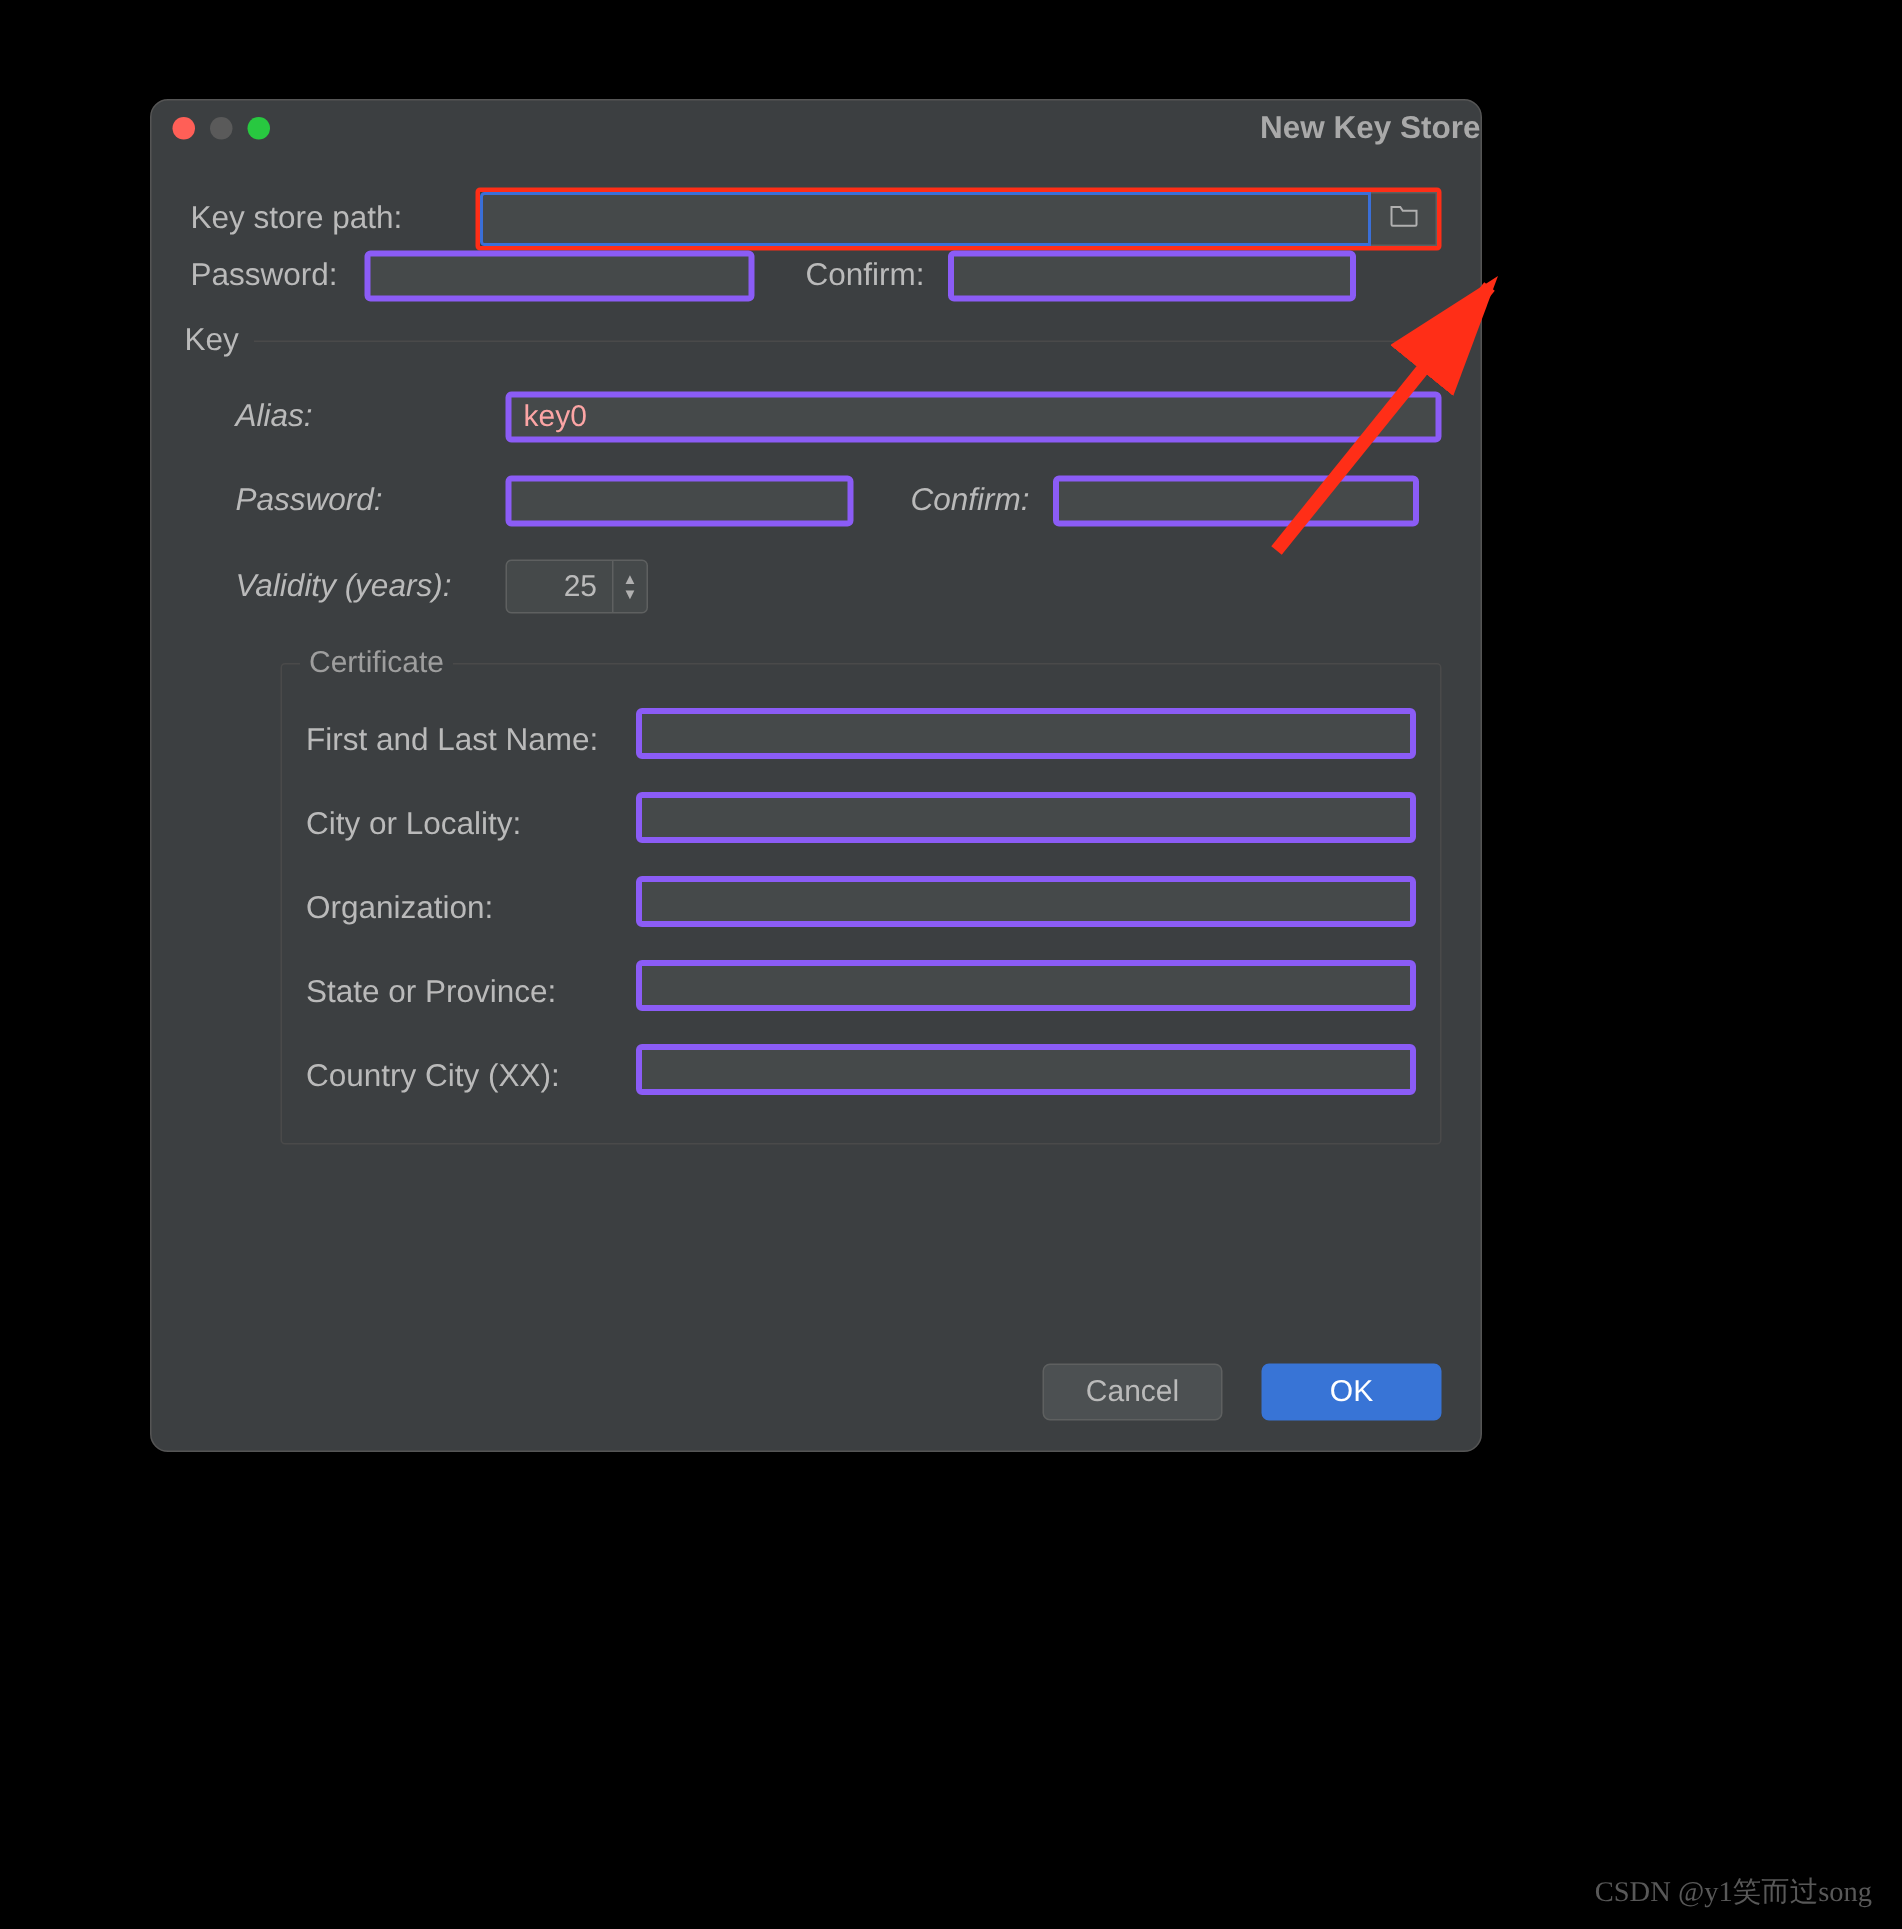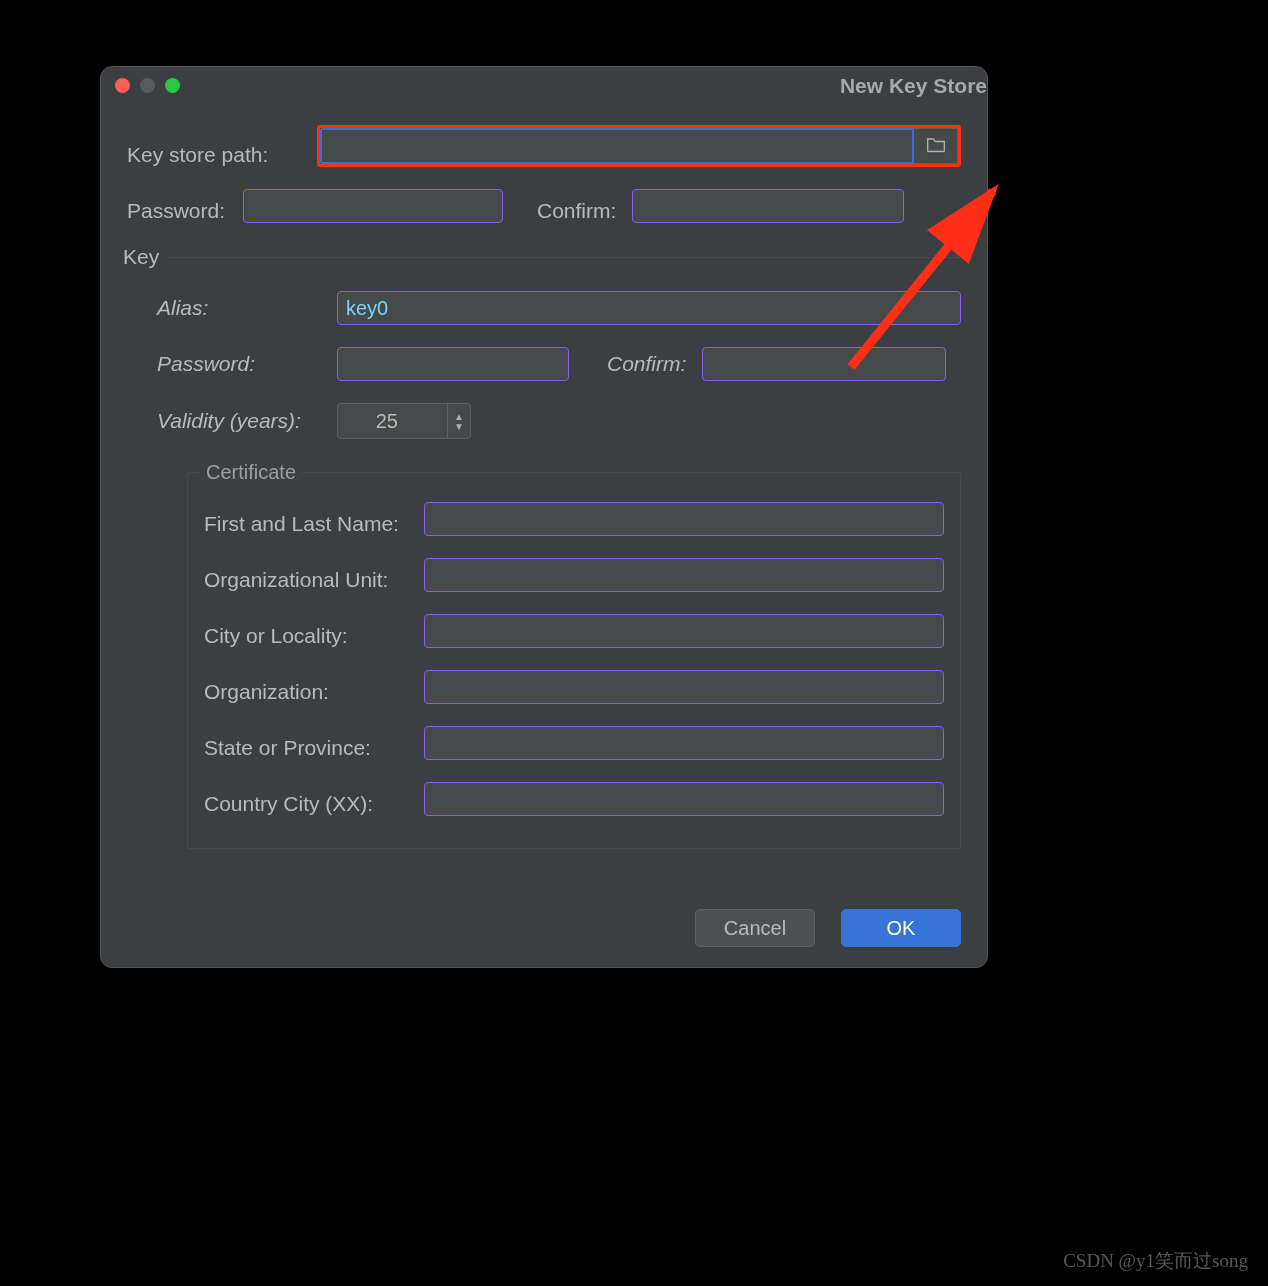--- a/index.html
+++ b/index.html
@@ -50,36 +50,35 @@
     text-align: right;
     font-weight: 700;
     color: #a9a9a9;
     font-size: 21px;
   }
   .body {
     padding: 20px 26px 20px 26px;
   }
   .row {
     display: flex;
-    align-items: flex-end;
-    margin-bottom: 22px;
+    align-items: center;
   }
   .label {
     color: #bababa;
     font-size: 21px;
   }
   .row .label { width: 190px; }
   .row2 .label { width: 116px; }
   .row2 .label.confirm { width: auto; margin-right: 16px; margin-left: 0; }
   .input {
     background: #45494a;
-    border: 1px solid #8b5cf6;
+    border: 4px solid #8b5cf6;
     height: 34px;
     border-radius: 4px;
-    color: #7dd3fc;
+    color: #fca5a5;
     font-size: 20px;
     padding: 0 8px;
     box-sizing: border-box;
   }
   .pwinput { width: 260px; margin-right: 34px; }
   .pwinput2 { width: 272px; }
 
   .keystore-path-wrap {
     display: flex;
     flex: 1;
@@ -141,21 +140,20 @@
   .kpw2 { width:244px; }
 
   .spinner {
     display:flex;
     align-items:center;
     background:#45494a;
     border:1px solid #5e6060;
     border-radius:4px;
     height:34px;
     padding: 0 6px 0 18px;
-    gap: 39px;
   }
   .spinner .val {
     width: 42px; text-align:right; color:#bababa; font-size:20px;
   }
   .spinner .arrows {
     display:flex; flex-direction:column; margin-left:10px;
     border-left:1px solid #5e6060; padding-left:6px; height:100%;
     justify-content:center; gap:1px;
   }
   .spinner .arrows span { line-height:9px; font-size:10px; color:#b0b0b0; cursor:pointer; }
@@ -276,24 +274,20 @@
         </div>
 
         <fieldset class="cert-fieldset">
           <legend>Certificate</legend>
 
           <div class="crow">
             <div class="clabel">First and Last Name:</div>
             <input class="input" value="" style="">
           </div>
           <div class="crow">
-            <div class="clabel">Organizational Unit:</div>
-            <input class="input" value="" style="">
-          </div>
-          <div class="crow">
             <div class="clabel">City or Locality:</div>
             <input class="input" value="" style="">
           </div>
           <div class="crow">
             <div class="clabel">Organization:</div>
             <input class="input" value="" style="">
           </div>
           <div class="crow">
             <div class="clabel">State or Province:</div>
             <input class="input" value="" style="">

